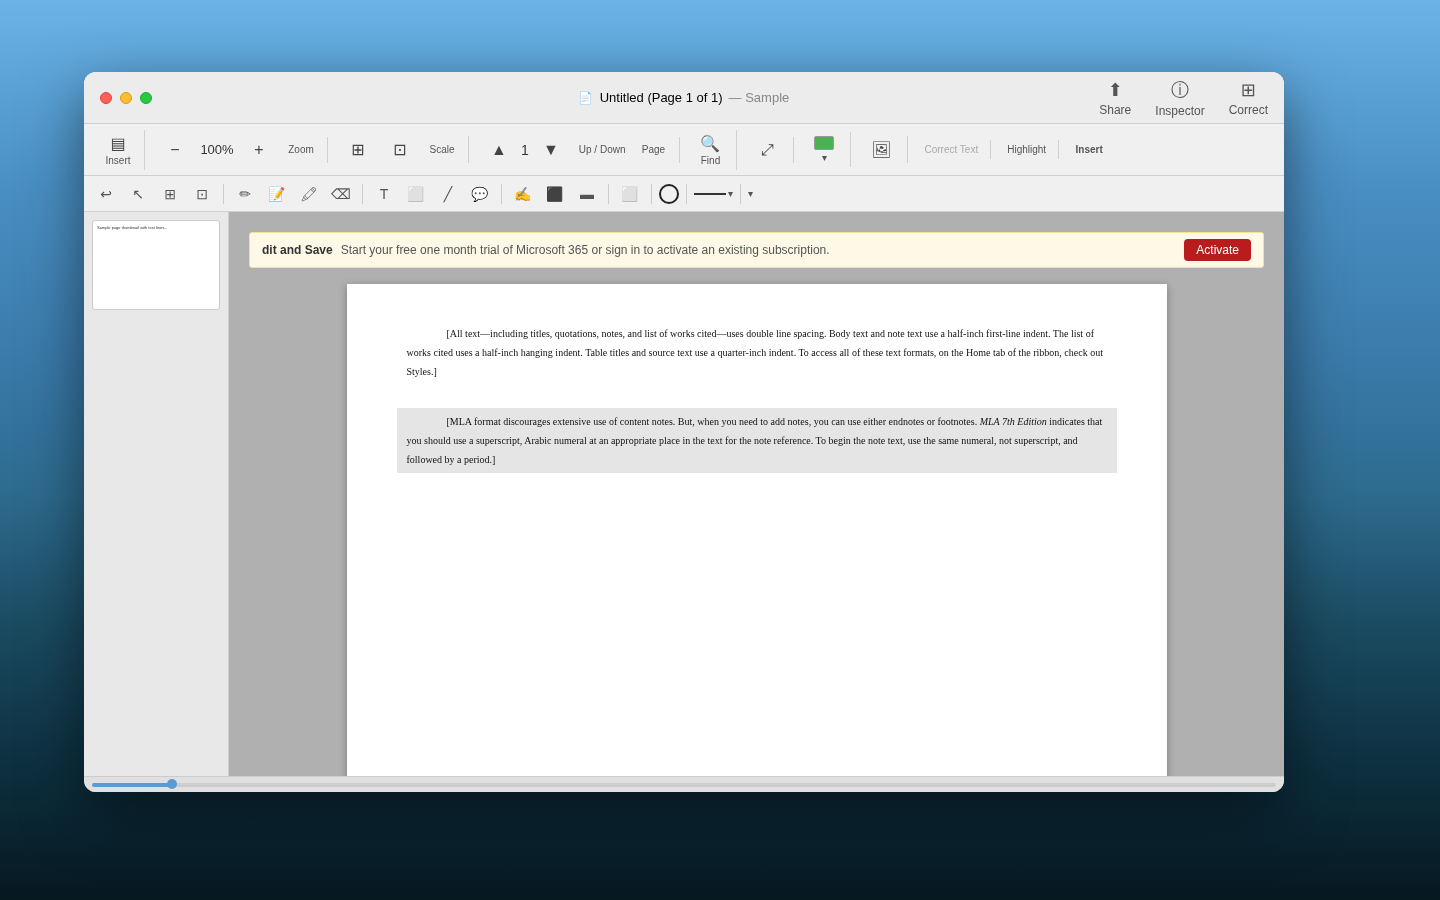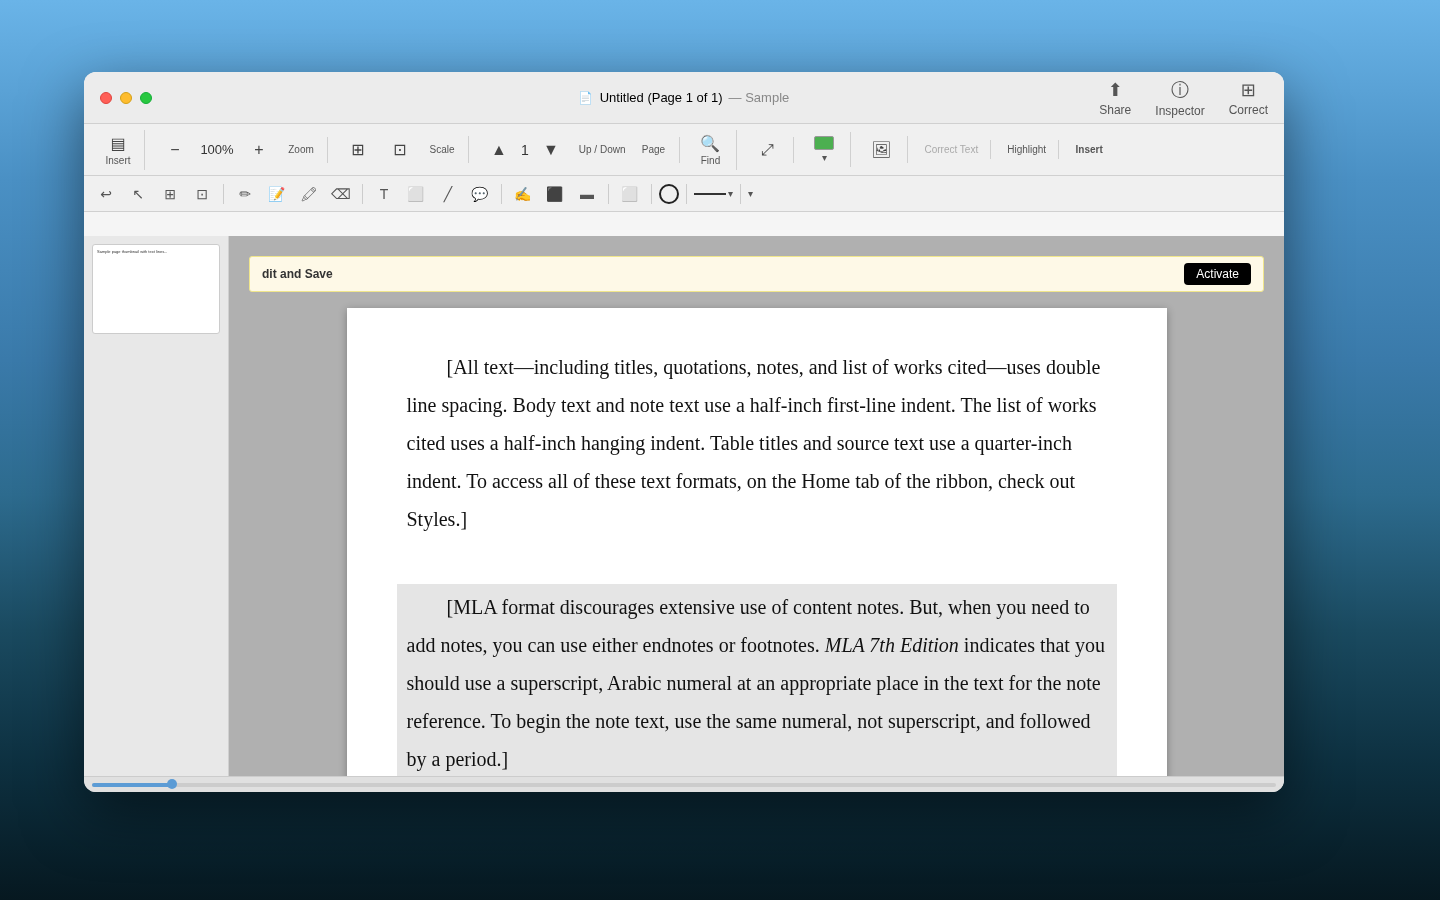--- a/index.html
+++ b/index.html
@@ -229,21 +229,20 @@
     .tb2-chevron {
       font-size: 10px;
       color: #555;
     }
 
     
     .main-content {
       flex: 1;
       display: flex;
       overflow: hidden;
-      margin-top: 24px;
     }
 
     
     .sidebar {
       width: 145px;
       background: #e8e8e8;
       border-right: 1px solid #d0d0d0;
       flex-shrink: 0;
       padding: 8px;
       overflow-y: auto;
@@ -301,42 +300,42 @@
       align-items: center;
       gap: 8px;
     }
 
     .activation-bar-title {
       font-weight: 600;
       color: #333;
     }
 
     .activate-btn {
-      background: #000000;
+      background: #b91c1c;
       color: white;
       border: none;
       border-radius: 4px;
       padding: 4px 12px;
       font-size: 12px;
       cursor: pointer;
       white-space: nowrap;
     }
 
     
     .doc-page {
       width: 820px;
       min-height: 600px;
       background: white;
       box-shadow: 0 2px 8px rgba(0,0,0,0.3);
       padding: 40px 60px;
       position: relative;
     }
 
     .doc-text {
-      font-size: 20px;
+      font-size: 10px;
       line-height: 1.9;
       color: #111;
       font-family: 'Times New Roman', Times, serif;
     }
 
     .doc-text p {
       margin-bottom: 0;
       text-indent: 40px;
     }
 
@@ -570,20 +569,21 @@
           Sample page thumbnail with text lines...
         </div>
       </div>
     </div>
 
     <div class="doc-area">
 
       <div class="activation-bar">
         <div class="activation-bar-left">
           <span class="activation-bar-title">dit and Save</span>
+          <span>Start your free one month trial of Microsoft 365 or sign in to activate an existing subscription.</span>
         </div>
         <button class="activate-btn">Activate</button>
       </div>
 
       <div class="doc-page">
         <div class="doc-text">
           <p>
             [All text—including titles, quotations, notes, and list of works cited—uses double line
             spacing. Body text and note text use a half-inch first-line indent. The list of works cited uses a
             half-inch hanging indent. Table titles and source text use a quarter-inch indent. To access all of

